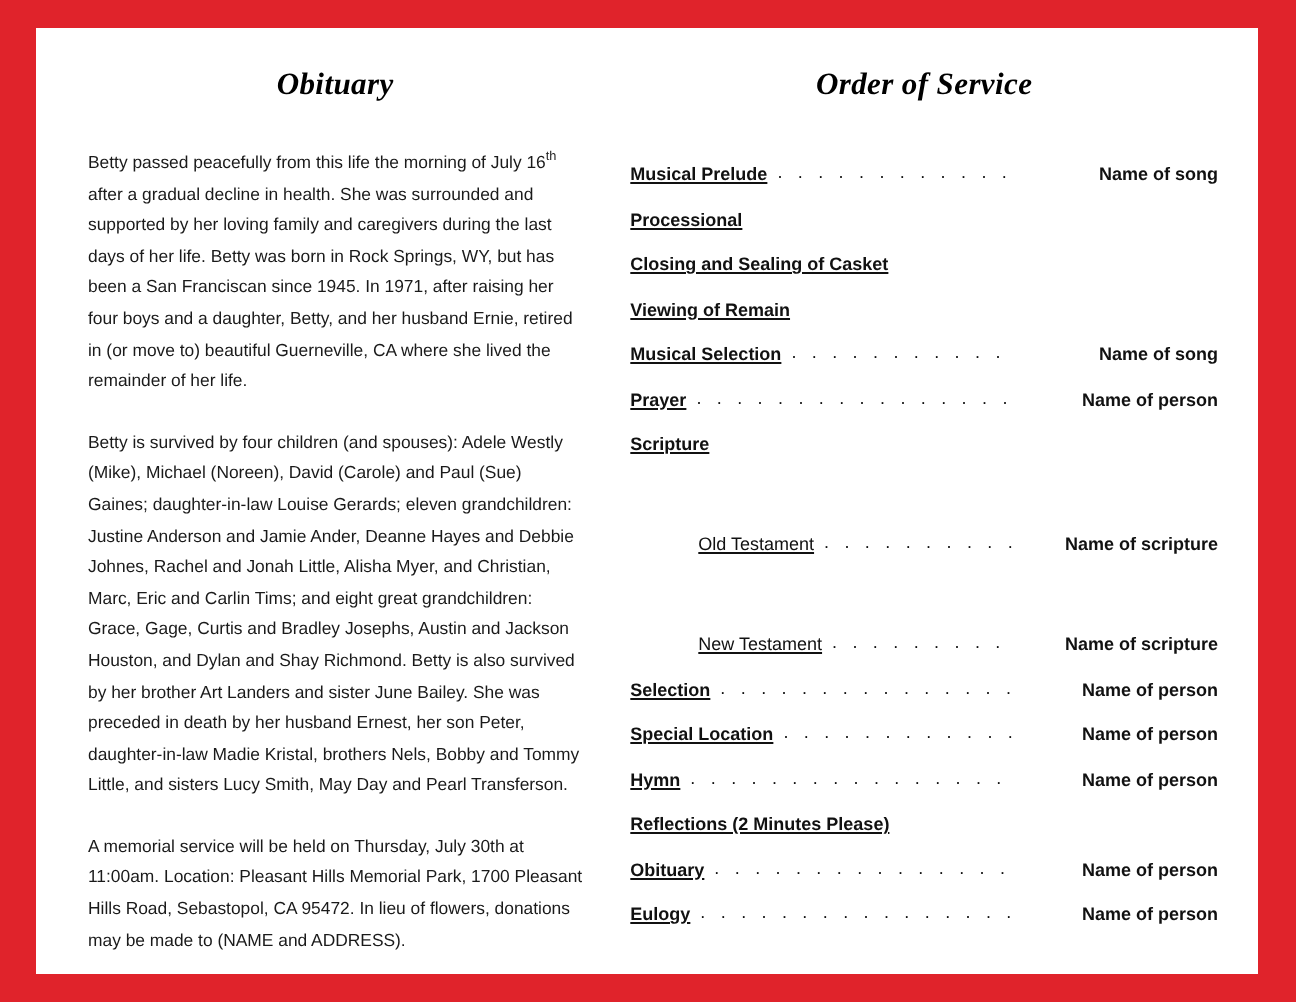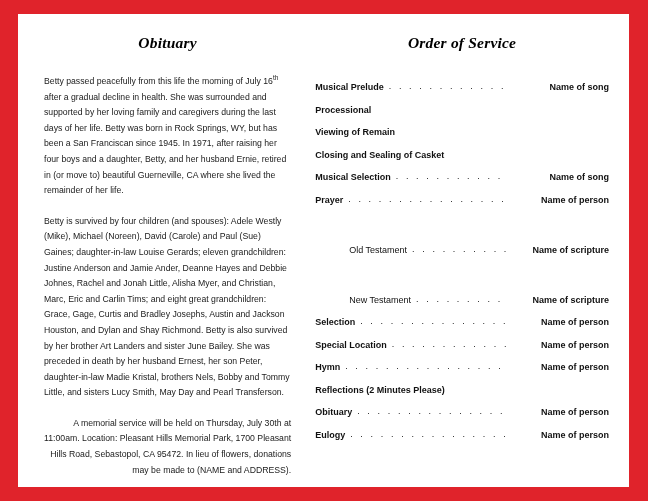--- a/index.html
+++ b/index.html
@@ -53,21 +53,20 @@
   }
   .para {
     font-size: 8.7px;
     line-height: 15.6px;
     color: #1a1a1a;
     margin: 0 0 15px 0;
     text-align: left;
   }
   .para:last-child {
     margin-bottom: 16px;
-    text-align: right;
   }
   .para sup {
     font-size: 6.4px;
     vertical-align: super;
     line-height: 0;
   }
 
   
   .svc-list {
     margin: 0;
@@ -78,20 +77,21 @@
     display: flex;
     align-items: baseline;
     font-size: 9px;
     color: #111;
     margin-bottom: 12.5px;
     white-space: nowrap;
   }
   .svc-label {
     font-weight: bold;
     flex: 0 0 auto;
+    text-decoration: underline;
   }
   .svc-dots {
     flex: 1 1 auto;
     overflow: hidden;
     margin: 0 5px;
     color: #111;
     letter-spacing: 2.6px;
     font-size: 9px;
     position: relative;
     top: -1px;
@@ -151,44 +151,49 @@
           <span class="svc-value">Name of song</span>
         </li>
 
         <li class="svc-row svc-nodots">
           <span class="svc-label">Processional</span>
           <span class="svc-dots">.</span>
           <span class="svc-value"></span>
         </li>
 
         <li class="svc-row svc-nodots">
+          <span class="svc-label">Closing and Sealing of Casket</span>
+          <span class="svc-dots">.</span>
+          <span class="svc-value"></span>
+        </li>
+
+        <li class="svc-row svc-nodots">
           <span class="svc-label">Viewing of Remain</span>
           <span class="svc-dots">.</span>
           <span class="svc-value"></span>
         </li>
 
-        <li class="svc-row svc-nodots">
-          <span class="svc-label">Closing and Sealing of Casket</span>
-          <span class="svc-dots">.</span>
-          <span class="svc-value"></span>
-        </li>
-
         <li class="svc-row">
           <span class="svc-label">Musical Selection</span>
           <span class="svc-dots">. . . . . . . . . . . . . . . . . . . . . . . . . . . . . . . . . . . . . . . . . .</span>
           <span class="svc-value">Name of song</span>
         </li>
 
         <li class="svc-row">
           <span class="svc-label">Prayer</span>
           <span class="svc-dots">. . . . . . . . . . . . . . . . . . . . . . . . . . . . . . . . . . . . . . . . . .</span>
           <span class="svc-value">Name of person</span>
         </li>
 
         <li class="svc-sub-group">
+          <div class="svc-row svc-nodots">
+            <span class="svc-label">Scripture</span>
+            <span class="svc-dots">.</span>
+            <span class="svc-value"></span>
+          </div>
           <div class="svc-row svc-sub">
             <span class="svc-label">Old Testament</span>
             <span class="svc-dots">. . . . . . . . . . . . . . . . . . . . . . . . . . . . . . . . . . . .</span>
             <span class="svc-value">Name of scripture</span>
           </div>
           <div class="svc-row svc-sub">
             <span class="svc-label">New Testament</span>
             <span class="svc-dots">. . . . . . . . . . . . . . . . . . . . . . . . . . . . . . . . . . . .</span>
             <span class="svc-value">Name of scripture</span>
           </div>

